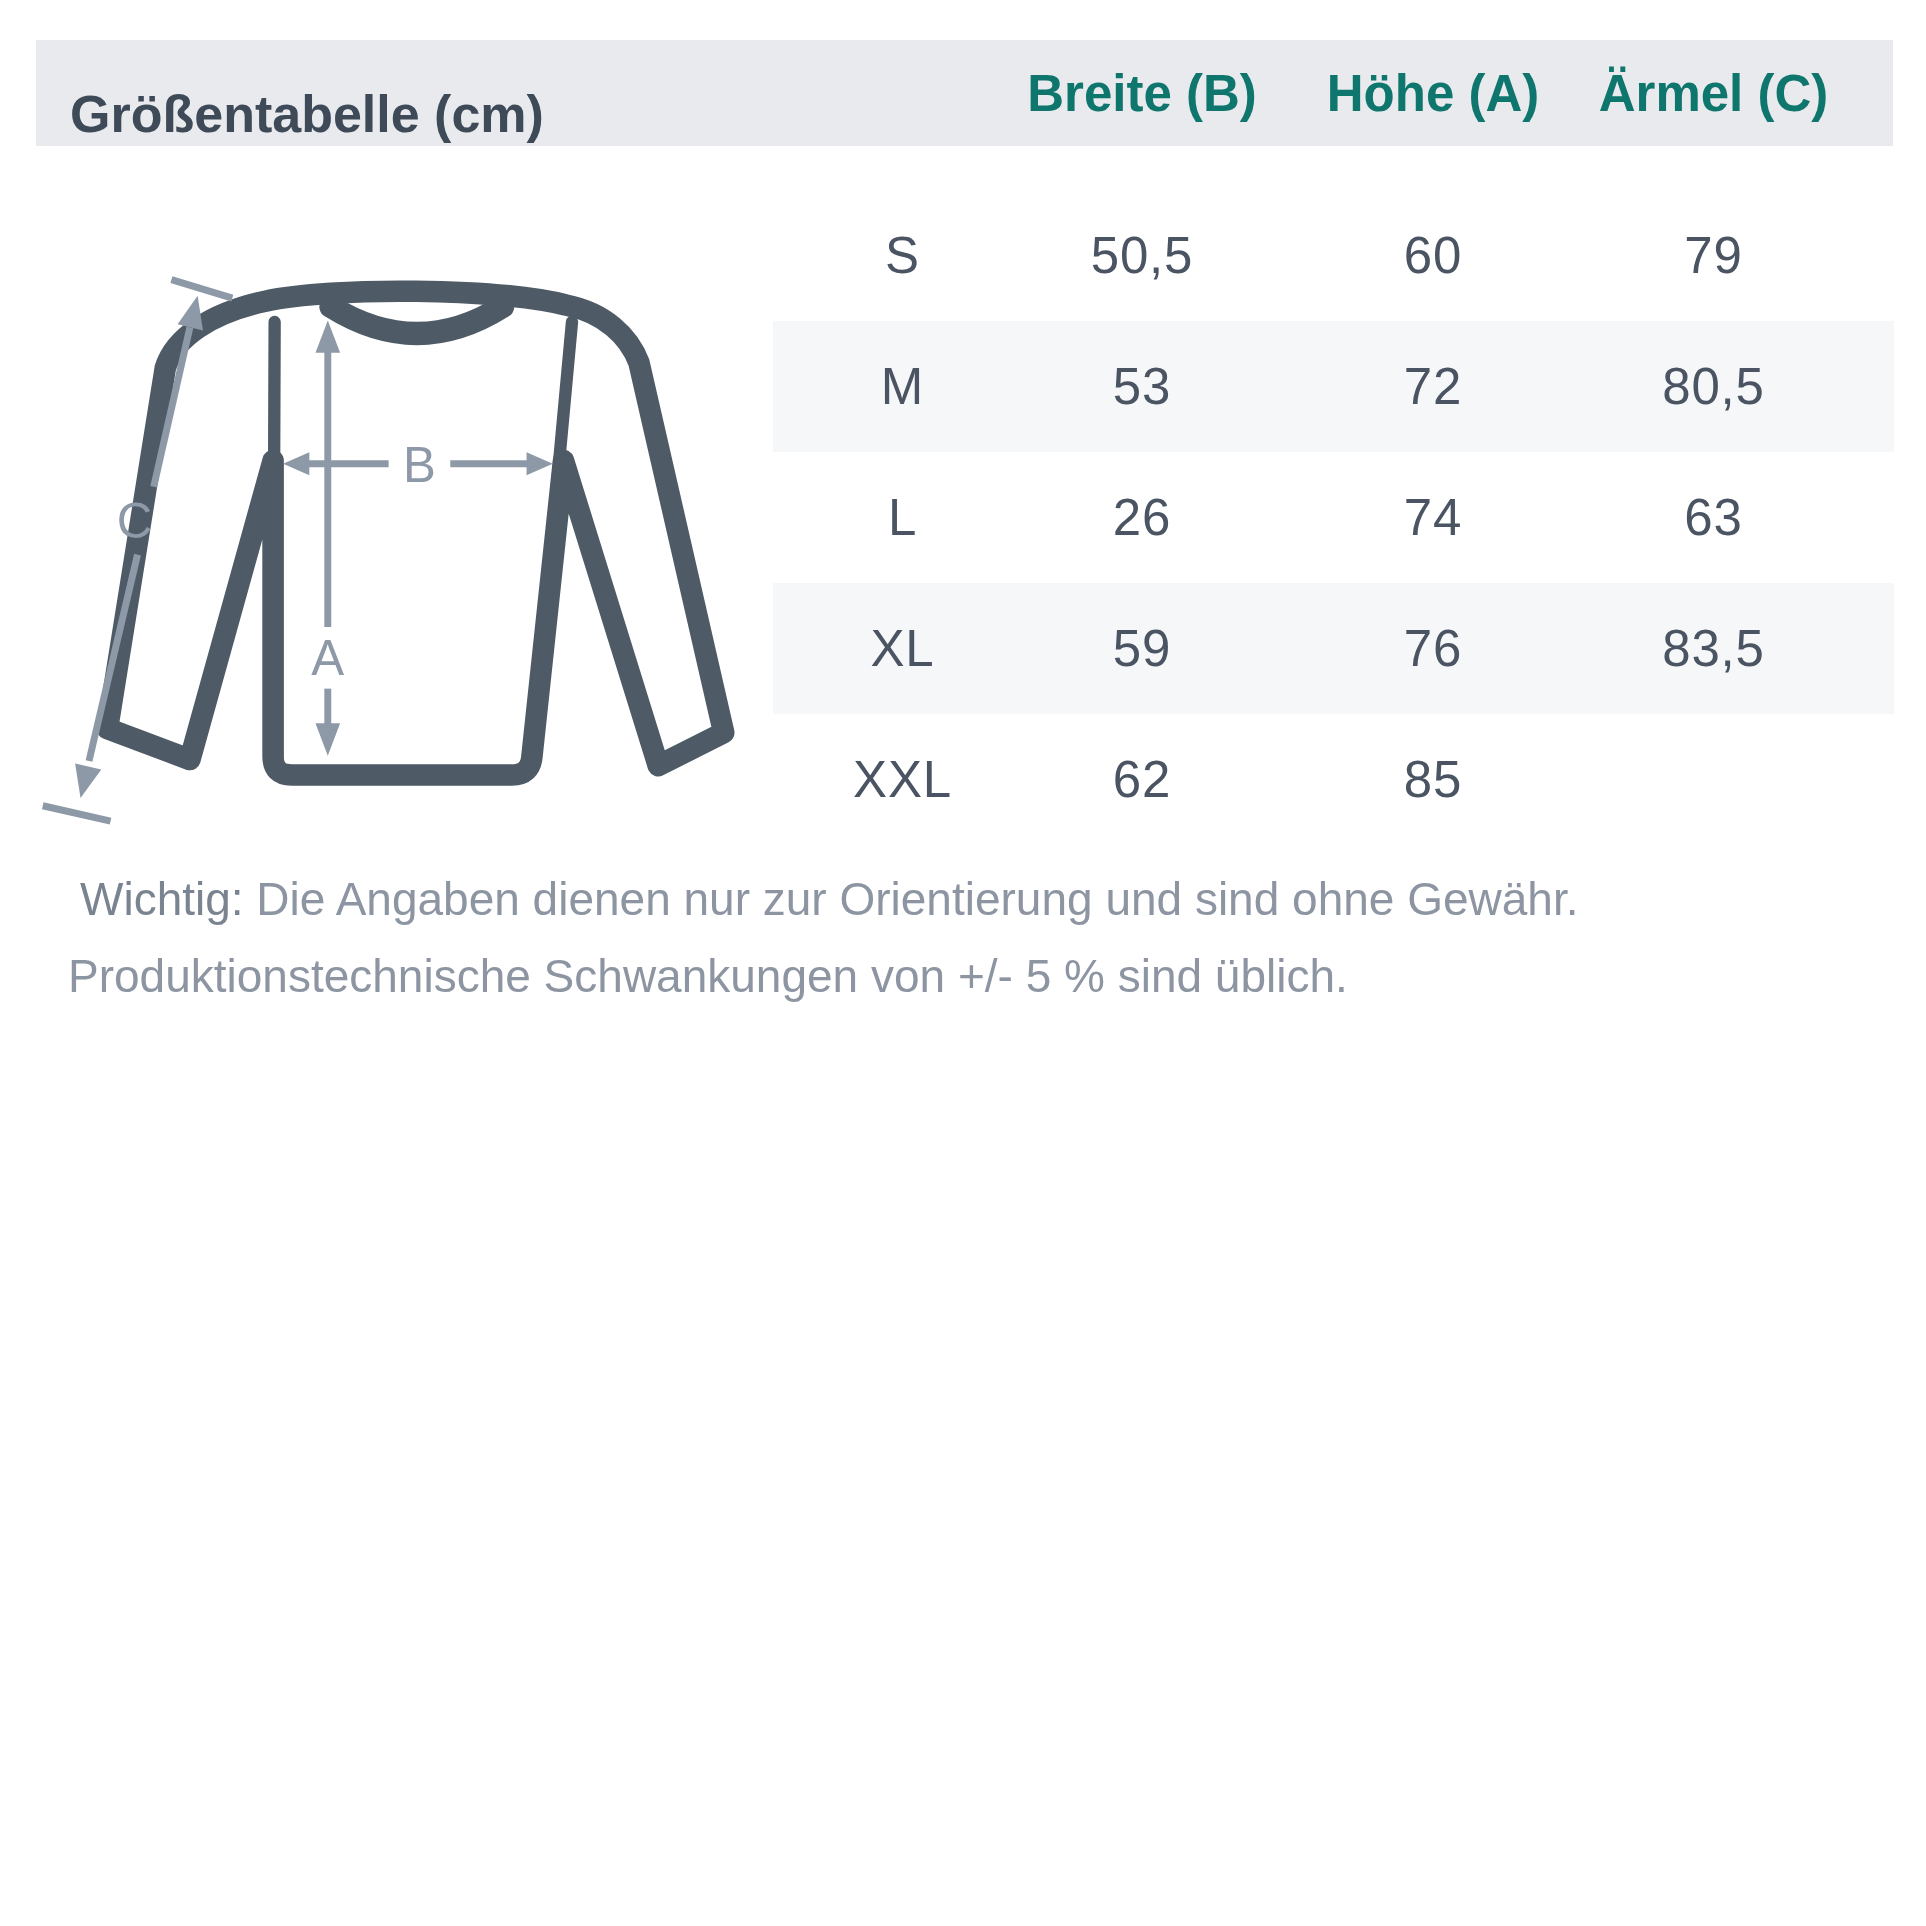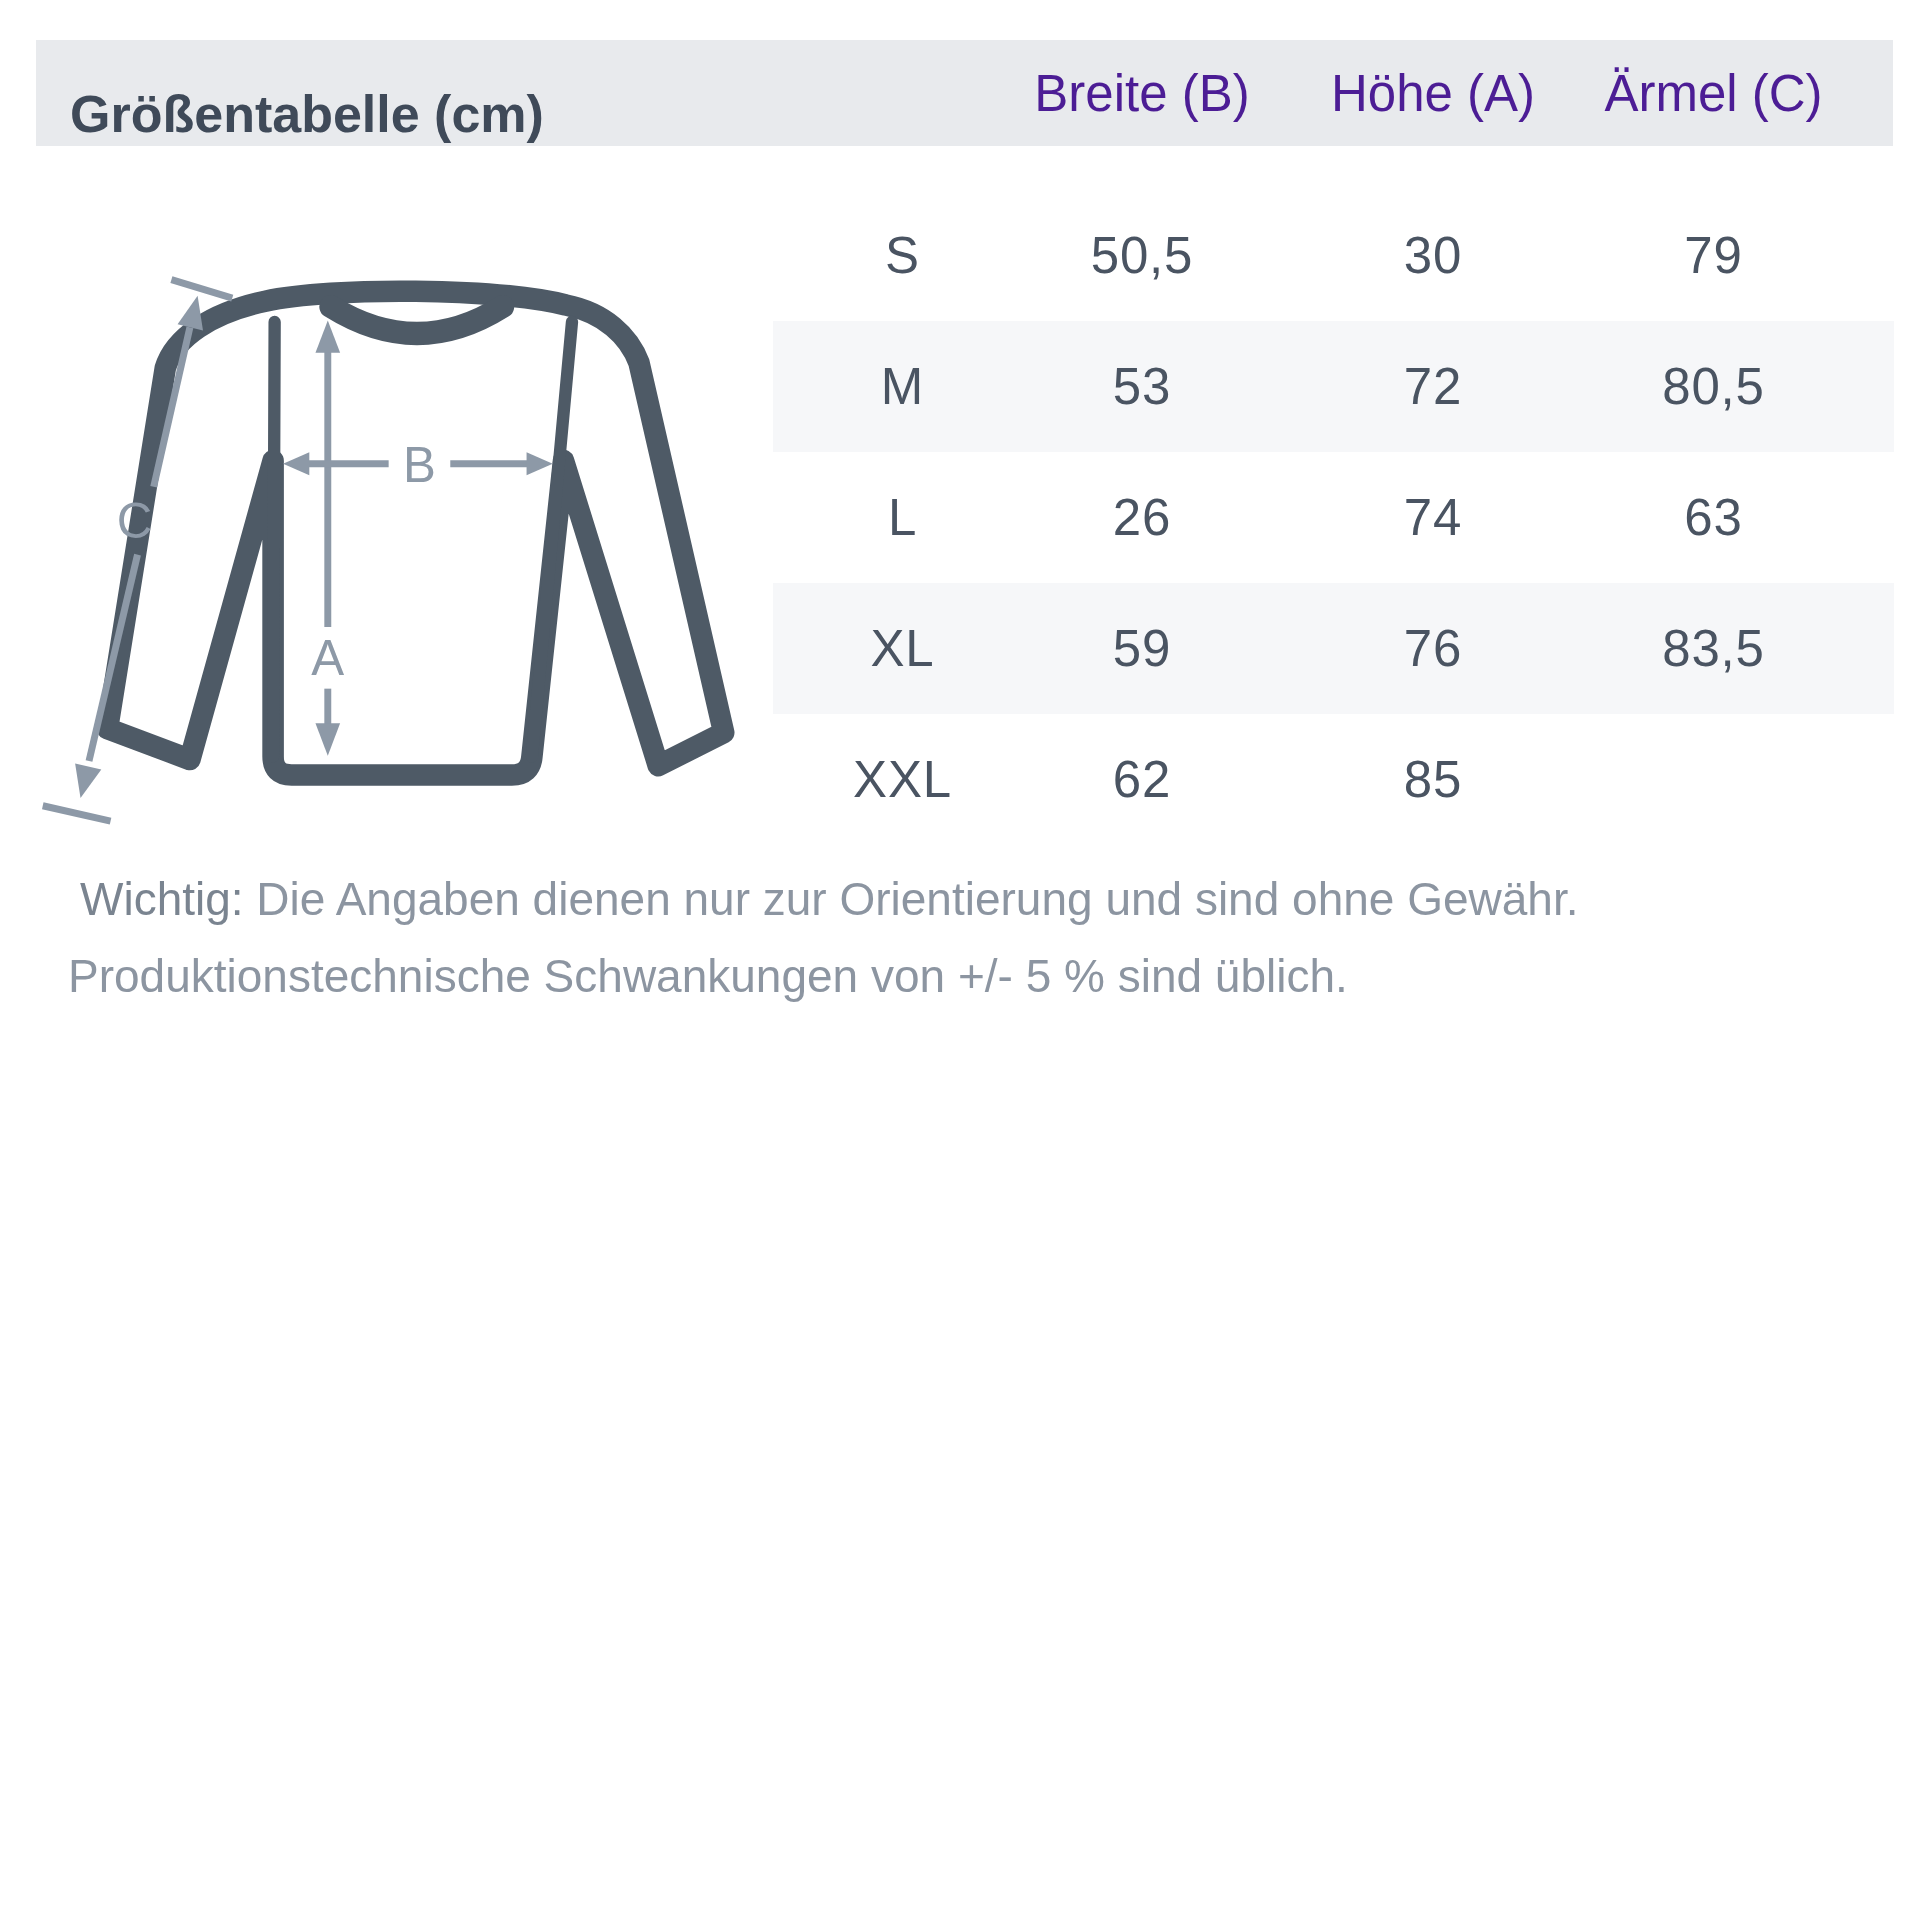--- a/index.html
+++ b/index.html
@@ -22,21 +22,21 @@
     font-size:52px;font-weight:700;color:#3f4a59;
     white-space:nowrap;
   }
   .cols{
     position:absolute;left:737px;top:0;height:100%;width:1121px;
     display:grid;grid-template-columns:259px 220px 362px 199px 81px;
     align-items:center;
   }
   .cols .colcell{
     display:flex;justify-content:center;align-items:center;
-    font-size:51px;font-weight:400;color:#4c1d95;white-space:nowrap;
+    font-size:51px;font-weight:700;color:#0f766e;white-space:nowrap;
   }
   
   .size-table{
     position:absolute;left:773px;top:190px;width:1121px;
   }
   .size-row{
     height:131px;
     display:grid;grid-template-columns:259px 220px 362px 199px 81px;
     align-items:center;
   }
@@ -69,21 +69,21 @@
     <div class="colcell">Höhe (A)</div>
     <div class="colcell">Ärmel (C)</div>
     <div class="colcell"></div>
   </div>
 </div>
 
 <div class="size-table">
   <div class="size-row">
     <div class="cell">S</div>
     <div class="cell">50,5</div>
-    <div class="cell">30</div>
+    <div class="cell">60</div>
     <div class="cell">79</div>
     <div class="cell"></div>
   </div>
   <div class="size-row alt">
     <div class="cell">M</div>
     <div class="cell">53</div>
     <div class="cell">72</div>
     <div class="cell">80,5</div>
     <div class="cell"></div>
   </div>

